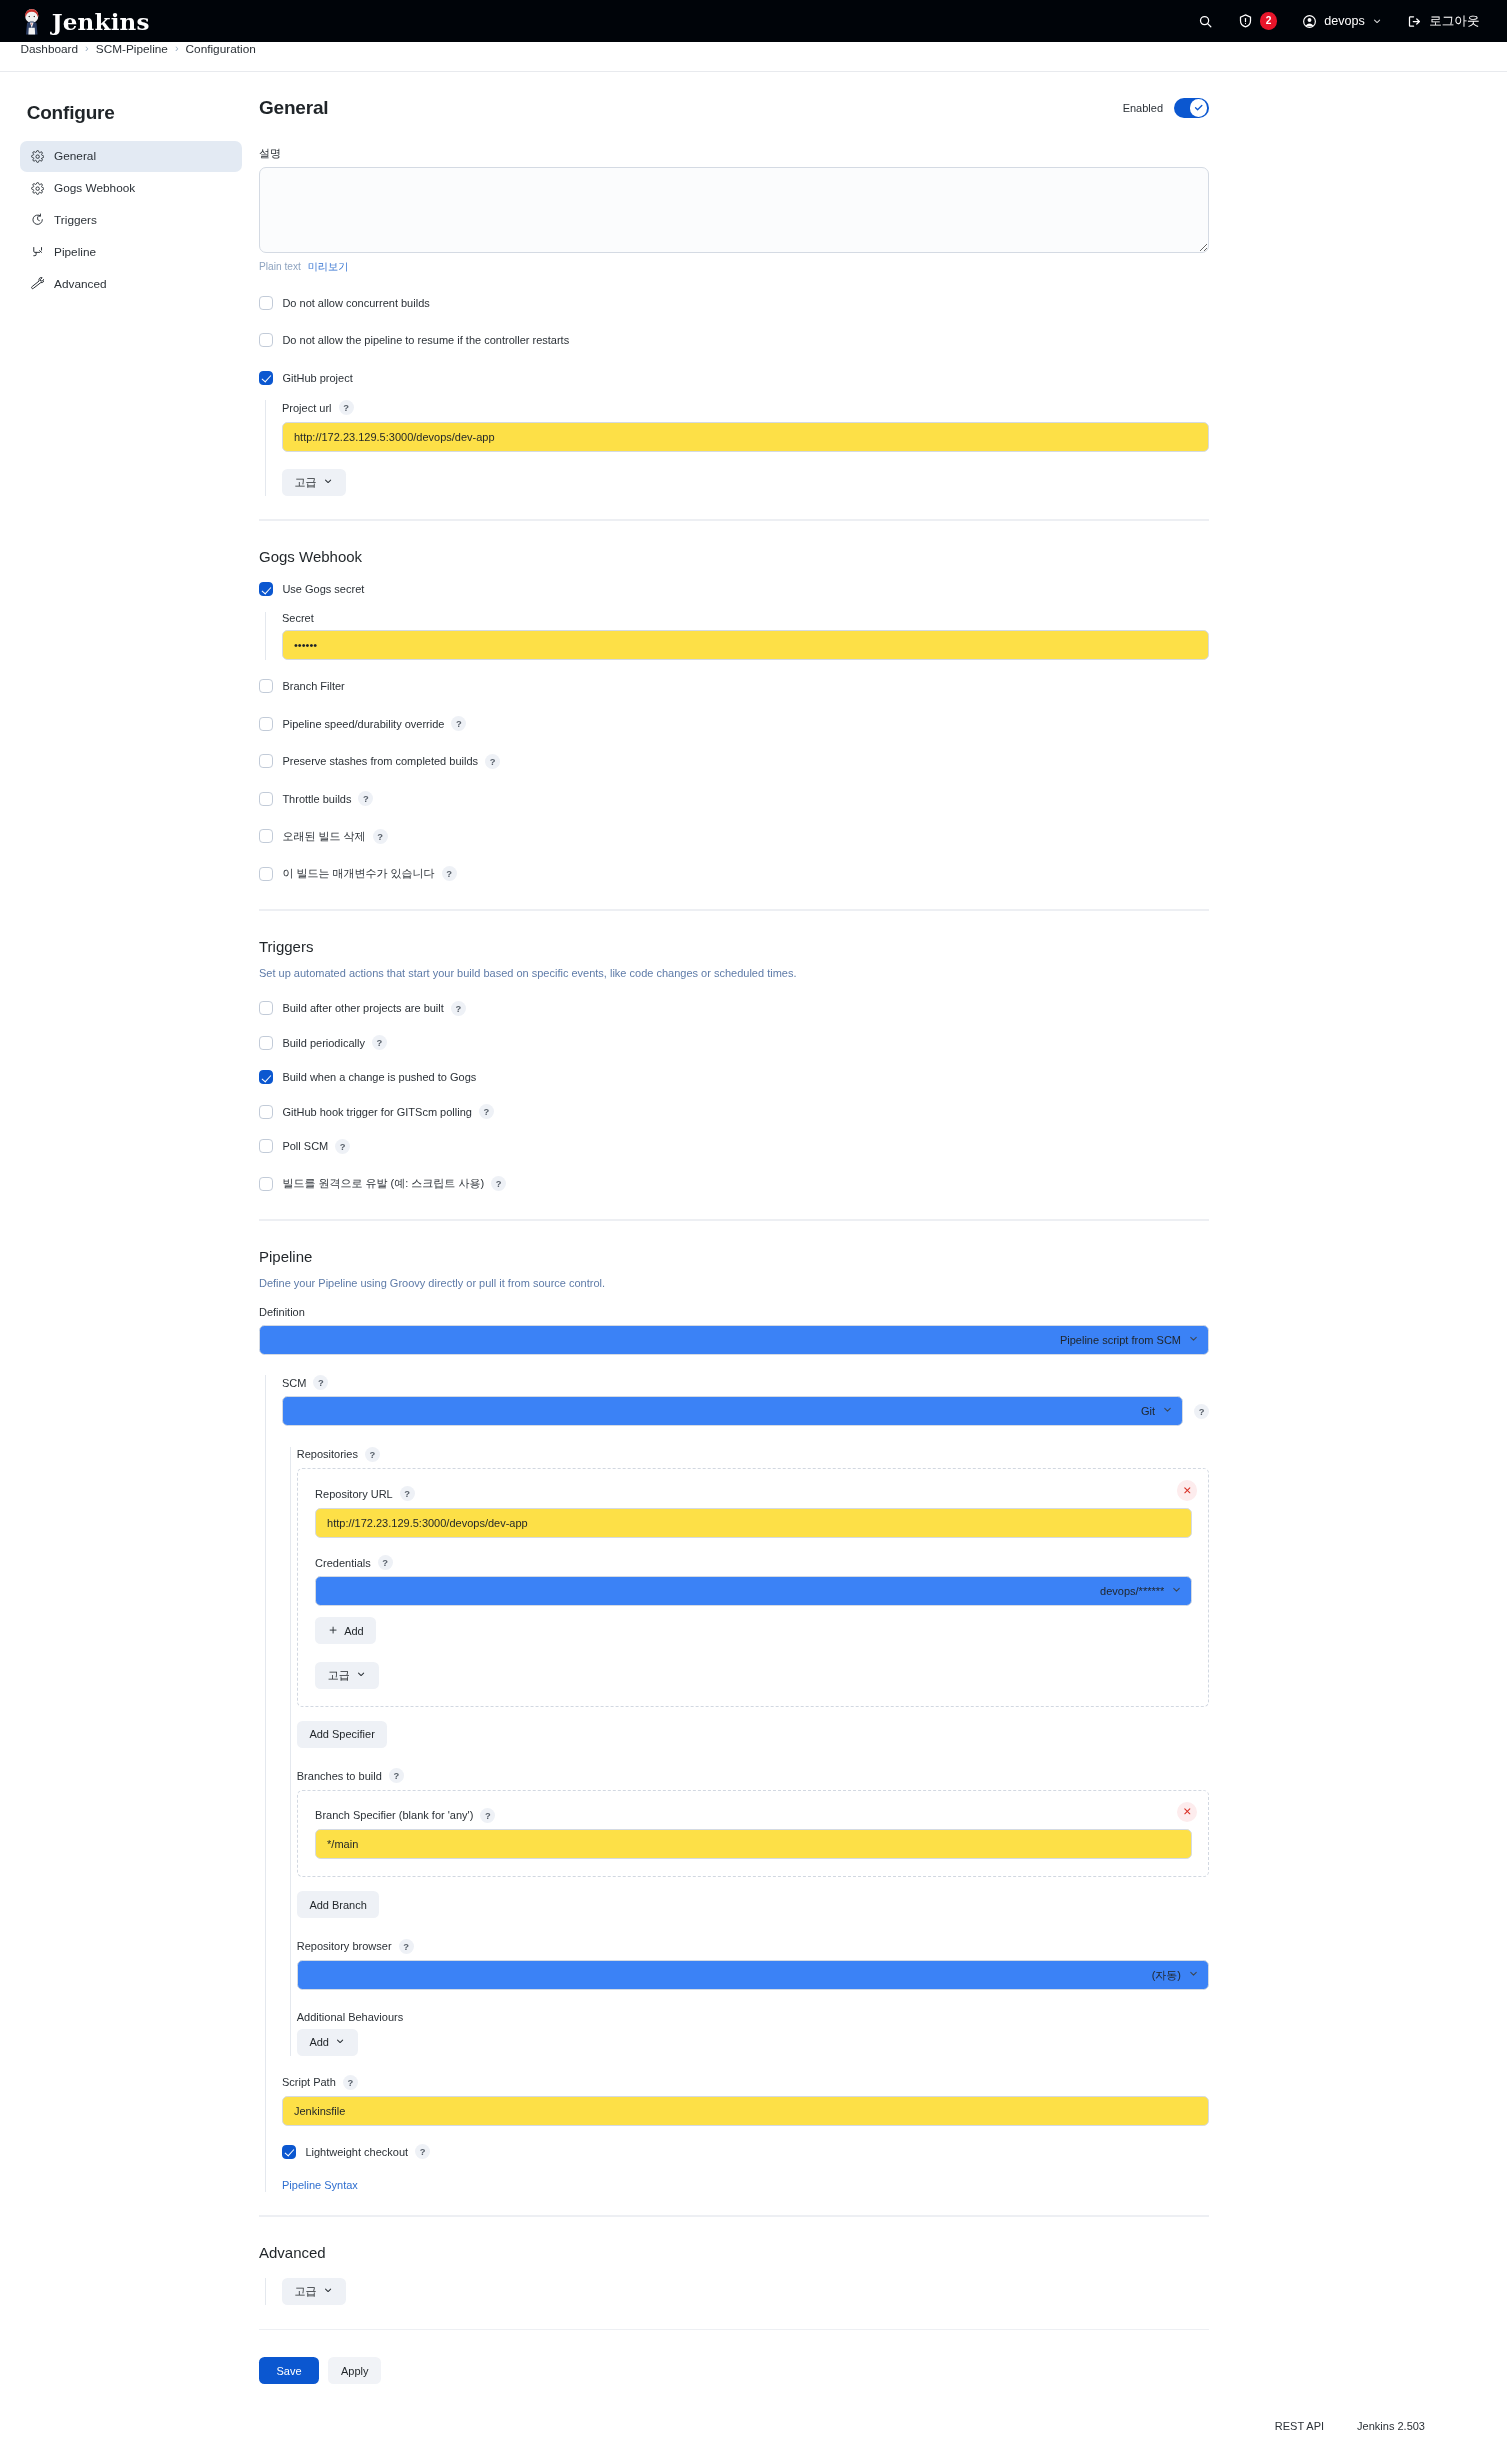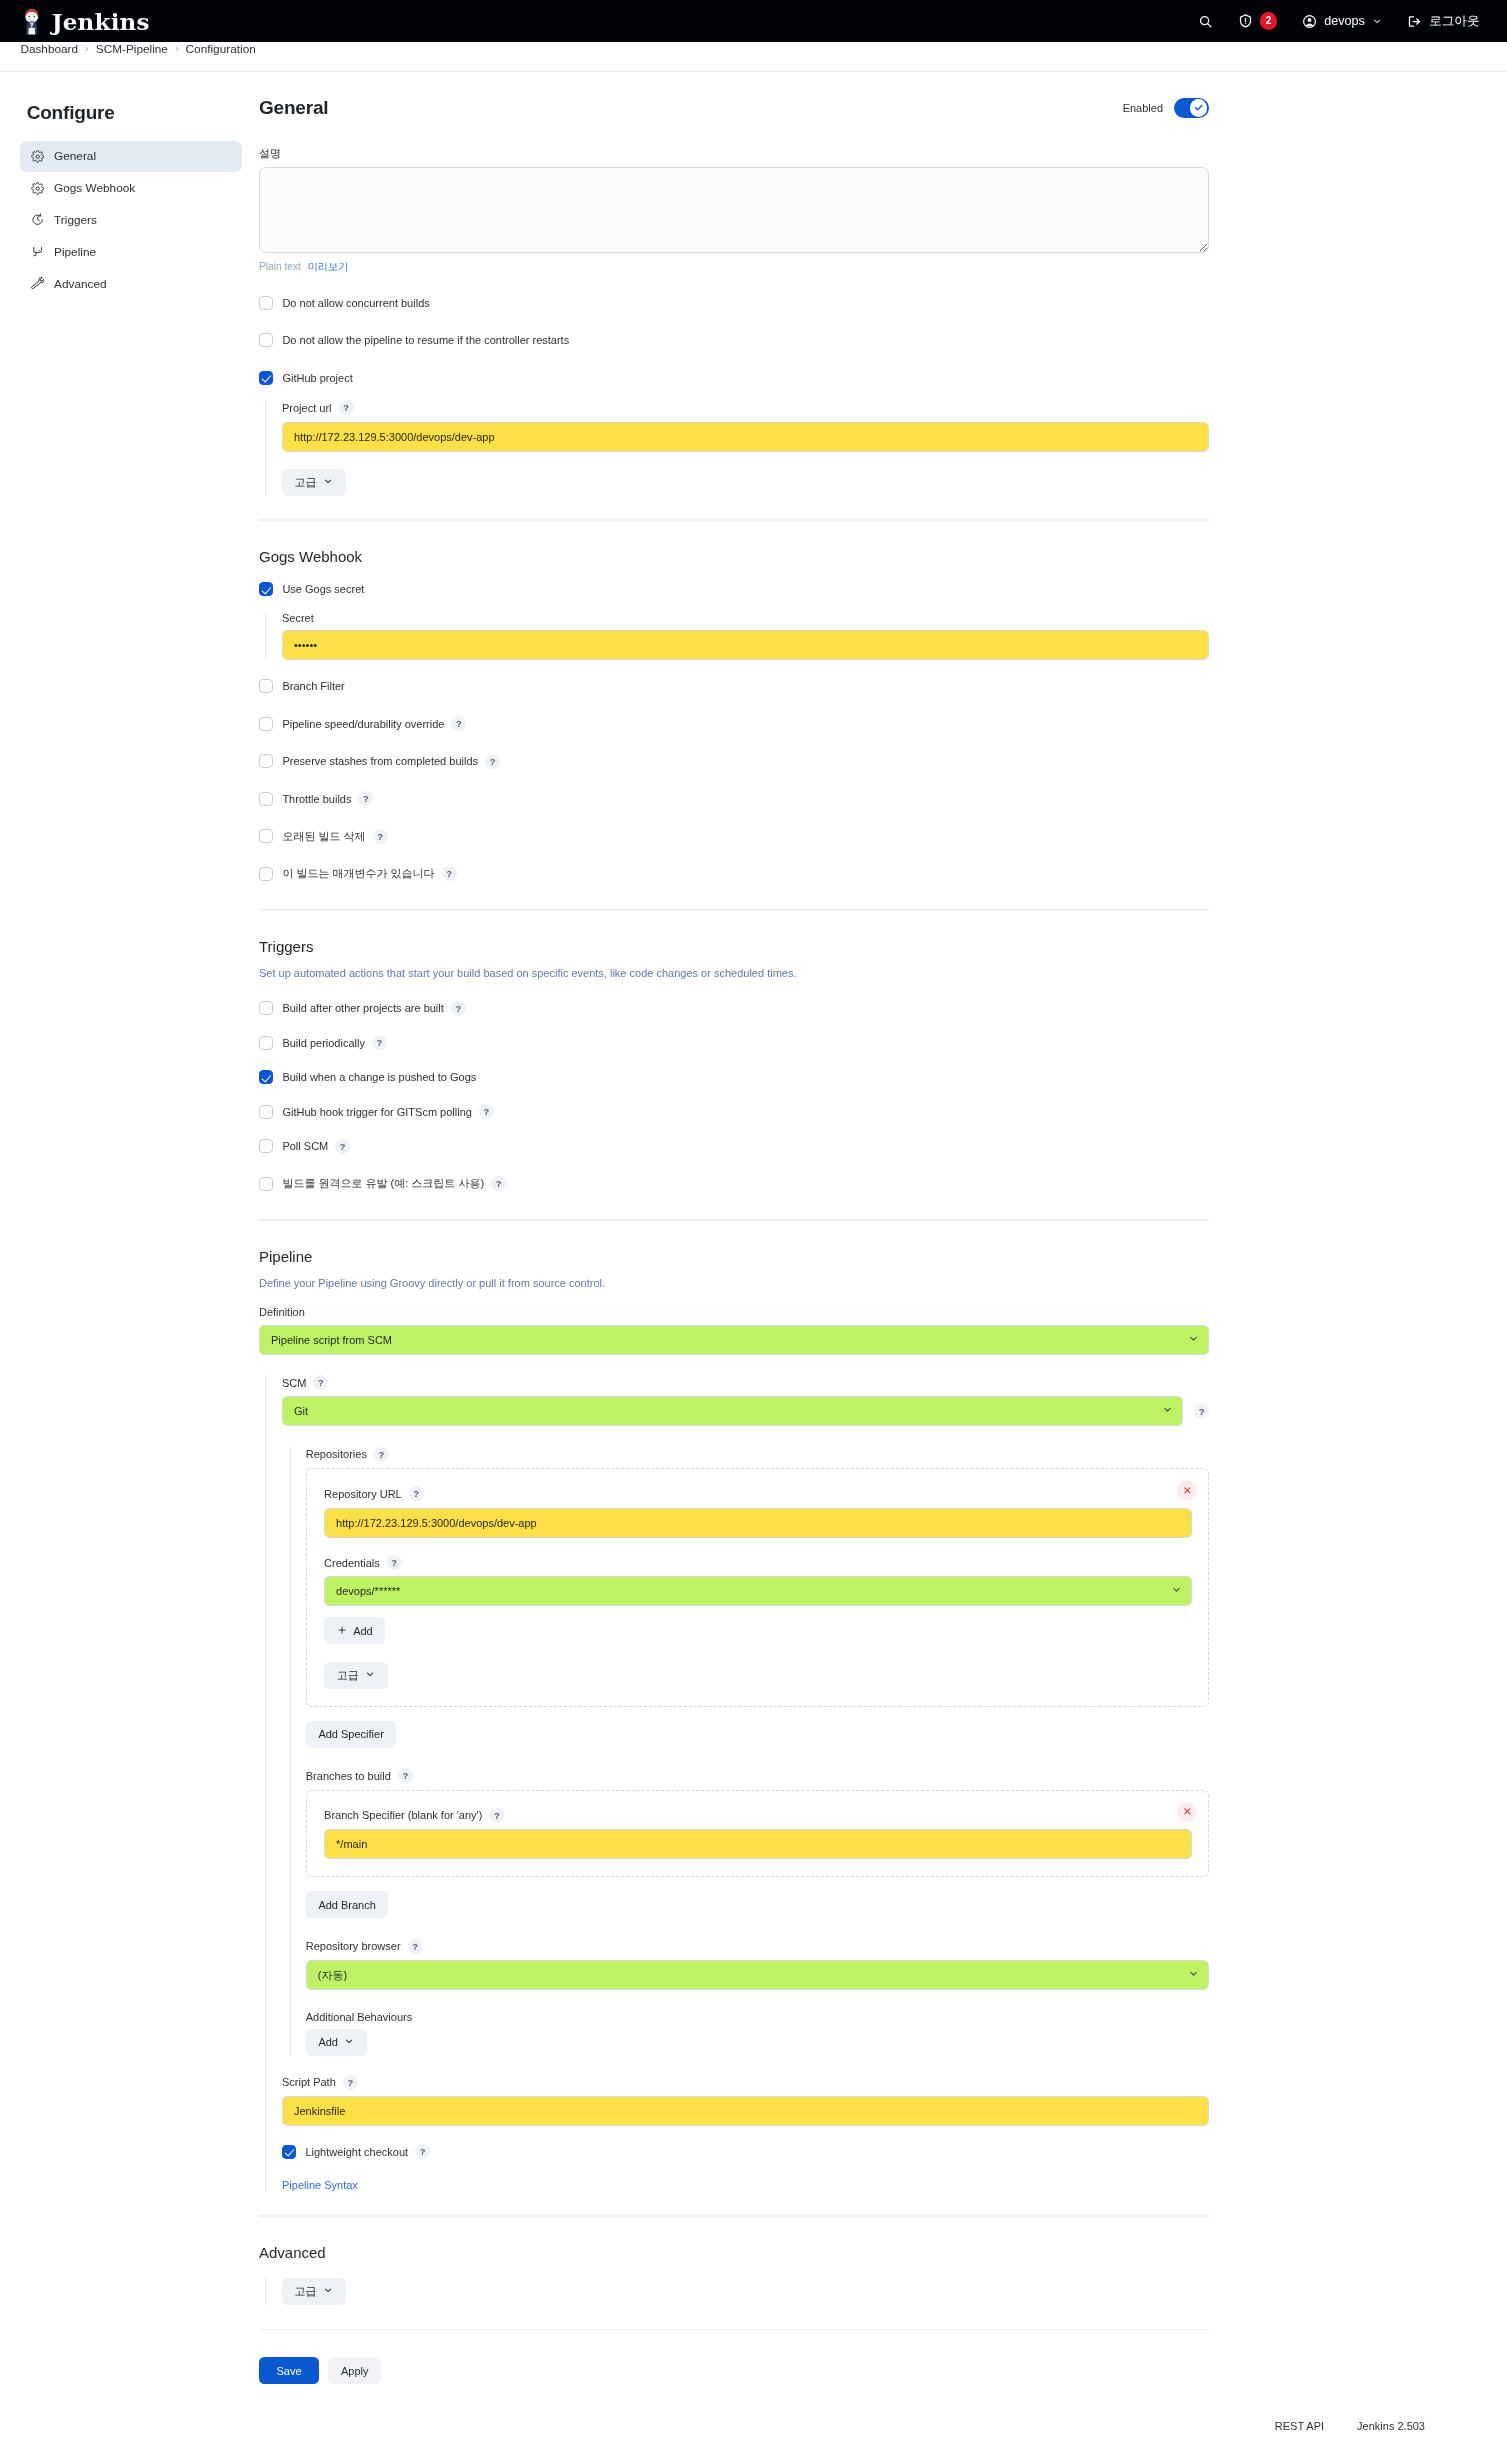--- a/index.html
+++ b/index.html
@@ -167,29 +167,30 @@
     font-family: "Liberation Sans", sans-serif;
     resize: vertical;
     outline: none;
     display: block;
   }
   .sel {
     width: 100%;
     height: 30px;
     border: 0.8px solid #d4dae3;
     border-radius: 5.5px;
-    background: #bef264;
+    background: #3b82f6;
     padding: 0 27px 0 11px;
     font-size: 11px;
     font-family: "Liberation Sans", sans-serif;
     color: #1f2428;
     appearance: none;
     -webkit-appearance: none;
     outline: none;
     cursor: pointer;
+    text-align: right;
   }
   .sel-wrap { position: relative; width: 100%; }
   .sel-arrow {
     position: absolute;
     right: 10.2px; top: 50%;
     transform: translateY(-50%);
     pointer-events: none;
     color: #3d444c;
   }
   .undertext { font-size: 10.2px; margin-top: 6.3px; }
@@ -237,21 +238,21 @@
   }
 
   
   .rail {
     border-left: 1.6px solid #e4e8ee;
     padding-left: 15.7px;
     margin-left: 6.3px;
   }
   .rail-l2 {
     border-left: 1.6px solid #e4e8ee;
-    padding-left: 15px;
+    padding-left: 6px;
     margin-left: 7.8px;
   }
 
   
   .btn {
     height: 27px;
     border-radius: 5.5px;
     border: none;
     background: #eef1f6;
     color: #1f2428;

